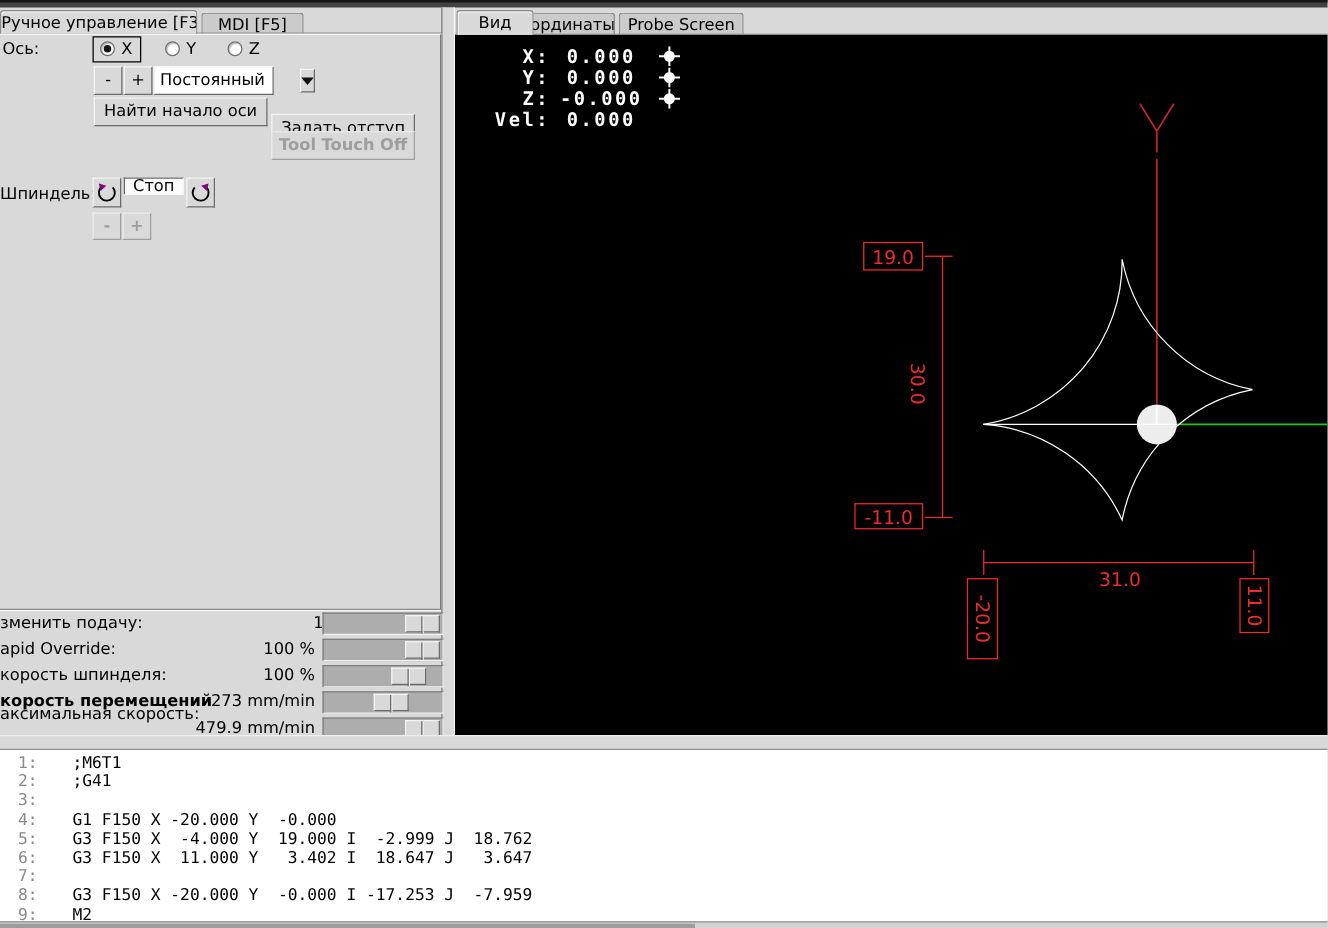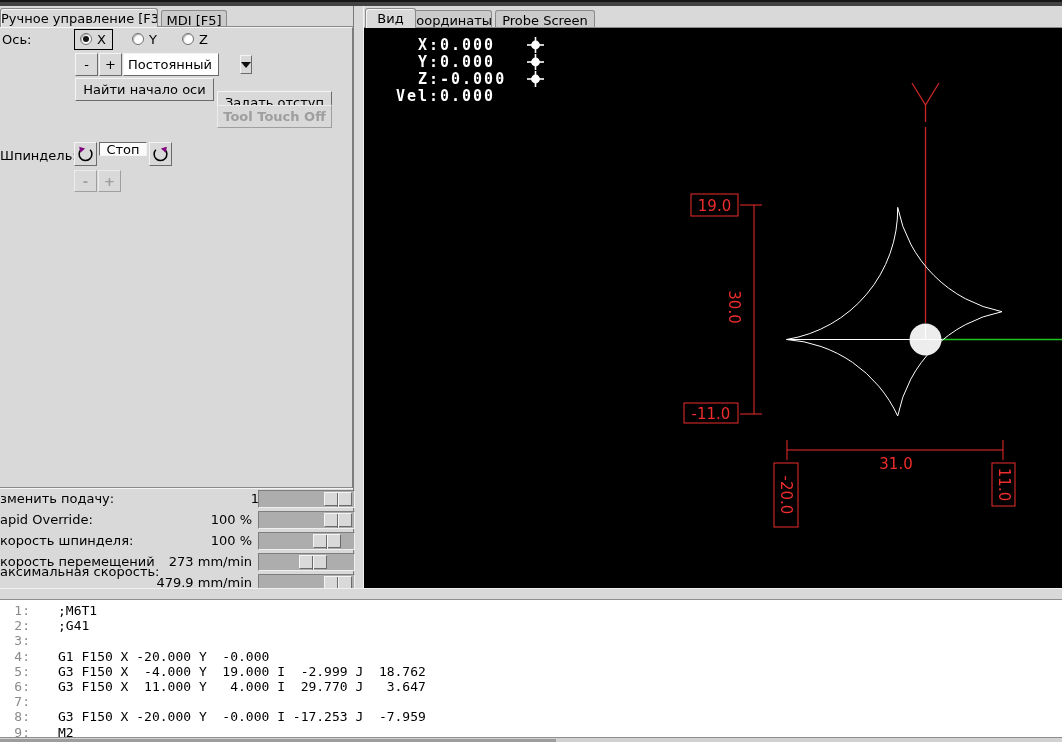--- a/index.html
+++ b/index.html
@@ -60,21 +60,21 @@
   .sl-thumb .mid { position:absolute; left:12px; top:0; width:2px; height:14px;
                 border-left:1px solid #6b6b6b; border-right:1px solid #f4f4f4; }
 
   
   #plot-canvas { left:364px; top:28px; width:698px; height:560px; background:#000; }
   #dro { position:absolute; left:28px; top:8px; }
   .dro-row { display:flex; align-items:center; height:17px;
              font-family:"DejaVu Sans Mono", monospace; font-weight:bold;
              font-size:15px; letter-spacing:2px; color:#fff; }
   .dro-label { width:48px; text-align:right; }
-  .dro-val   { width:82px; text-align:left; }
+  .dro-val   { width:82px; text-align:center; }
   .dro-icon  { width:17px; height:16px; margin-left:5px; }
 
   
   #mid-divider { left:0; top:588px; width:1062px; height:12px; background:#d9d9d9;
                  border-top:1px solid #efefef; border-bottom:1px solid #8f8f8f; }
   #gcode-area { left:0; top:600px; width:1062px; height:137px; background:#fff; padding-top:3px; }
   .gline { display:flex; line-height:15.2px; font-family:"DejaVu Sans Mono", monospace; font-size:13px; }
   .gnum  { width:30px; text-align:right; color:#8a8a8a; white-space:pre; }
   .gtxt  { margin-left:28px; white-space:pre; color:#000; }
 
@@ -86,21 +86,21 @@
 </style>
 </head>
 <body>
 
 <div class="abs" id="top-strip"></div>
 
 <div class="tabline" style="left:0;top:26px;width:353px;"></div>
 <div class="tab active" style="left:0;top:8px;width:158px;height:19px;">
   <span>Ручное управление [F3]</span>
 </div>
-<div class="tab" style="left:161px;top:10px;width:66px;height:17px;">
+<div class="tab" style="left:161px;top:10px;width:82px;height:17px;">
   <span>MDI [F5]</span>
 </div>
 
 <div class="abs" id="left-notebook"></div>
 <div class="abs" id="left-noteb-hl"></div>
 <div class="abs" id="sash"></div>
 
 <div class="abs" style="left:2px;top:32px;z-index:3;">Ось:</div>
 <div class="focus-rect" style="left:74px;top:29px;width:39px;height:21px;z-index:3;"></div>
 <div class="radio" style="left:80px;top:33px;z-index:3;">
@@ -161,39 +161,39 @@
     </div>
 
   <div class="srow-label" style="top:43px;">корость шпинделя:</div>
   <div class="srow-val" style="top:43px;">100 %</div>
   <div class="sl-groove" style="top:42px;">
       <div class="sl-thumb" style="left: 54px;">
         <div class="mid"></div>
       </div>
     </div>
 
-  <div class="srow-label" style="top:64px;">корость перемещений</div>
+  <div class="srow-label" style="top:64px;font-weight:bold;">корость перемещений</div>
   <div class="srow-val" style="top:64px;">273 mm/min</div>
   <div class="sl-groove" style="top:63px;">
       <div class="sl-thumb" style="left: 40px;">
         <div class="mid"></div>
       </div>
     </div>
 
   <div class="srow-label" style="top:74px;">аксимальная скорость:</div>
   <div class="srow-val" style="top:85px;">479.9 mm/min</div>
   <div class="sl-groove" style="top:84px;">
       <div class="sl-thumb" style="left: 65px;">
         <div class="mid"></div>
       </div>
     </div>
 </div>
 
 <div class="tabline" style="left:364px;top:27px;width:698px;"></div>
-<div class="tab active" style="left:365px;top:8px;width:51px;height:20px;">
+<div class="tab active" style="left:365px;top:8px;width:62px;height:20px;">
   <span>Вид</span>
 </div>
 <div class="tab" style="left:406px;top:10px;width:86px;height:18px;">
   <span>Координаты</span>
 </div>
 <div class="tab" style="left:495px;top:10px;width:100px;height:18px;">
   <span>Probe Screen</span>
 </div>
 
 <div class="abs" id="plot-canvas">
@@ -292,21 +292,21 @@
   <div class="gline">
       <span class="gnum">4:</span>
       <span class="gtxt">G1 F150 X -20.000 Y  -0.000</span>
     </div>
   <div class="gline">
       <span class="gnum">5:</span>
       <span class="gtxt">G3 F150 X  -4.000 Y  19.000 I  -2.999 J  18.762</span>
     </div>
   <div class="gline">
       <span class="gnum">6:</span>
-      <span class="gtxt">G3 F150 X  11.000 Y   4.000 I  29.770 J   3.647</span>
+      <span class="gtxt">G3 F150 X  11.000 Y   3.402 I  18.647 J   3.647</span>
     </div>
   <div class="gline">
       <span class="gnum">7:</span>
     </div>
   <div class="gline">
       <span class="gnum">8:</span>
       <span class="gtxt">G3 F150 X -20.000 Y  -0.000 I -17.253 J  -7.959</span>
     </div>
   <div class="gline">
       <span class="gnum">9:</span>

